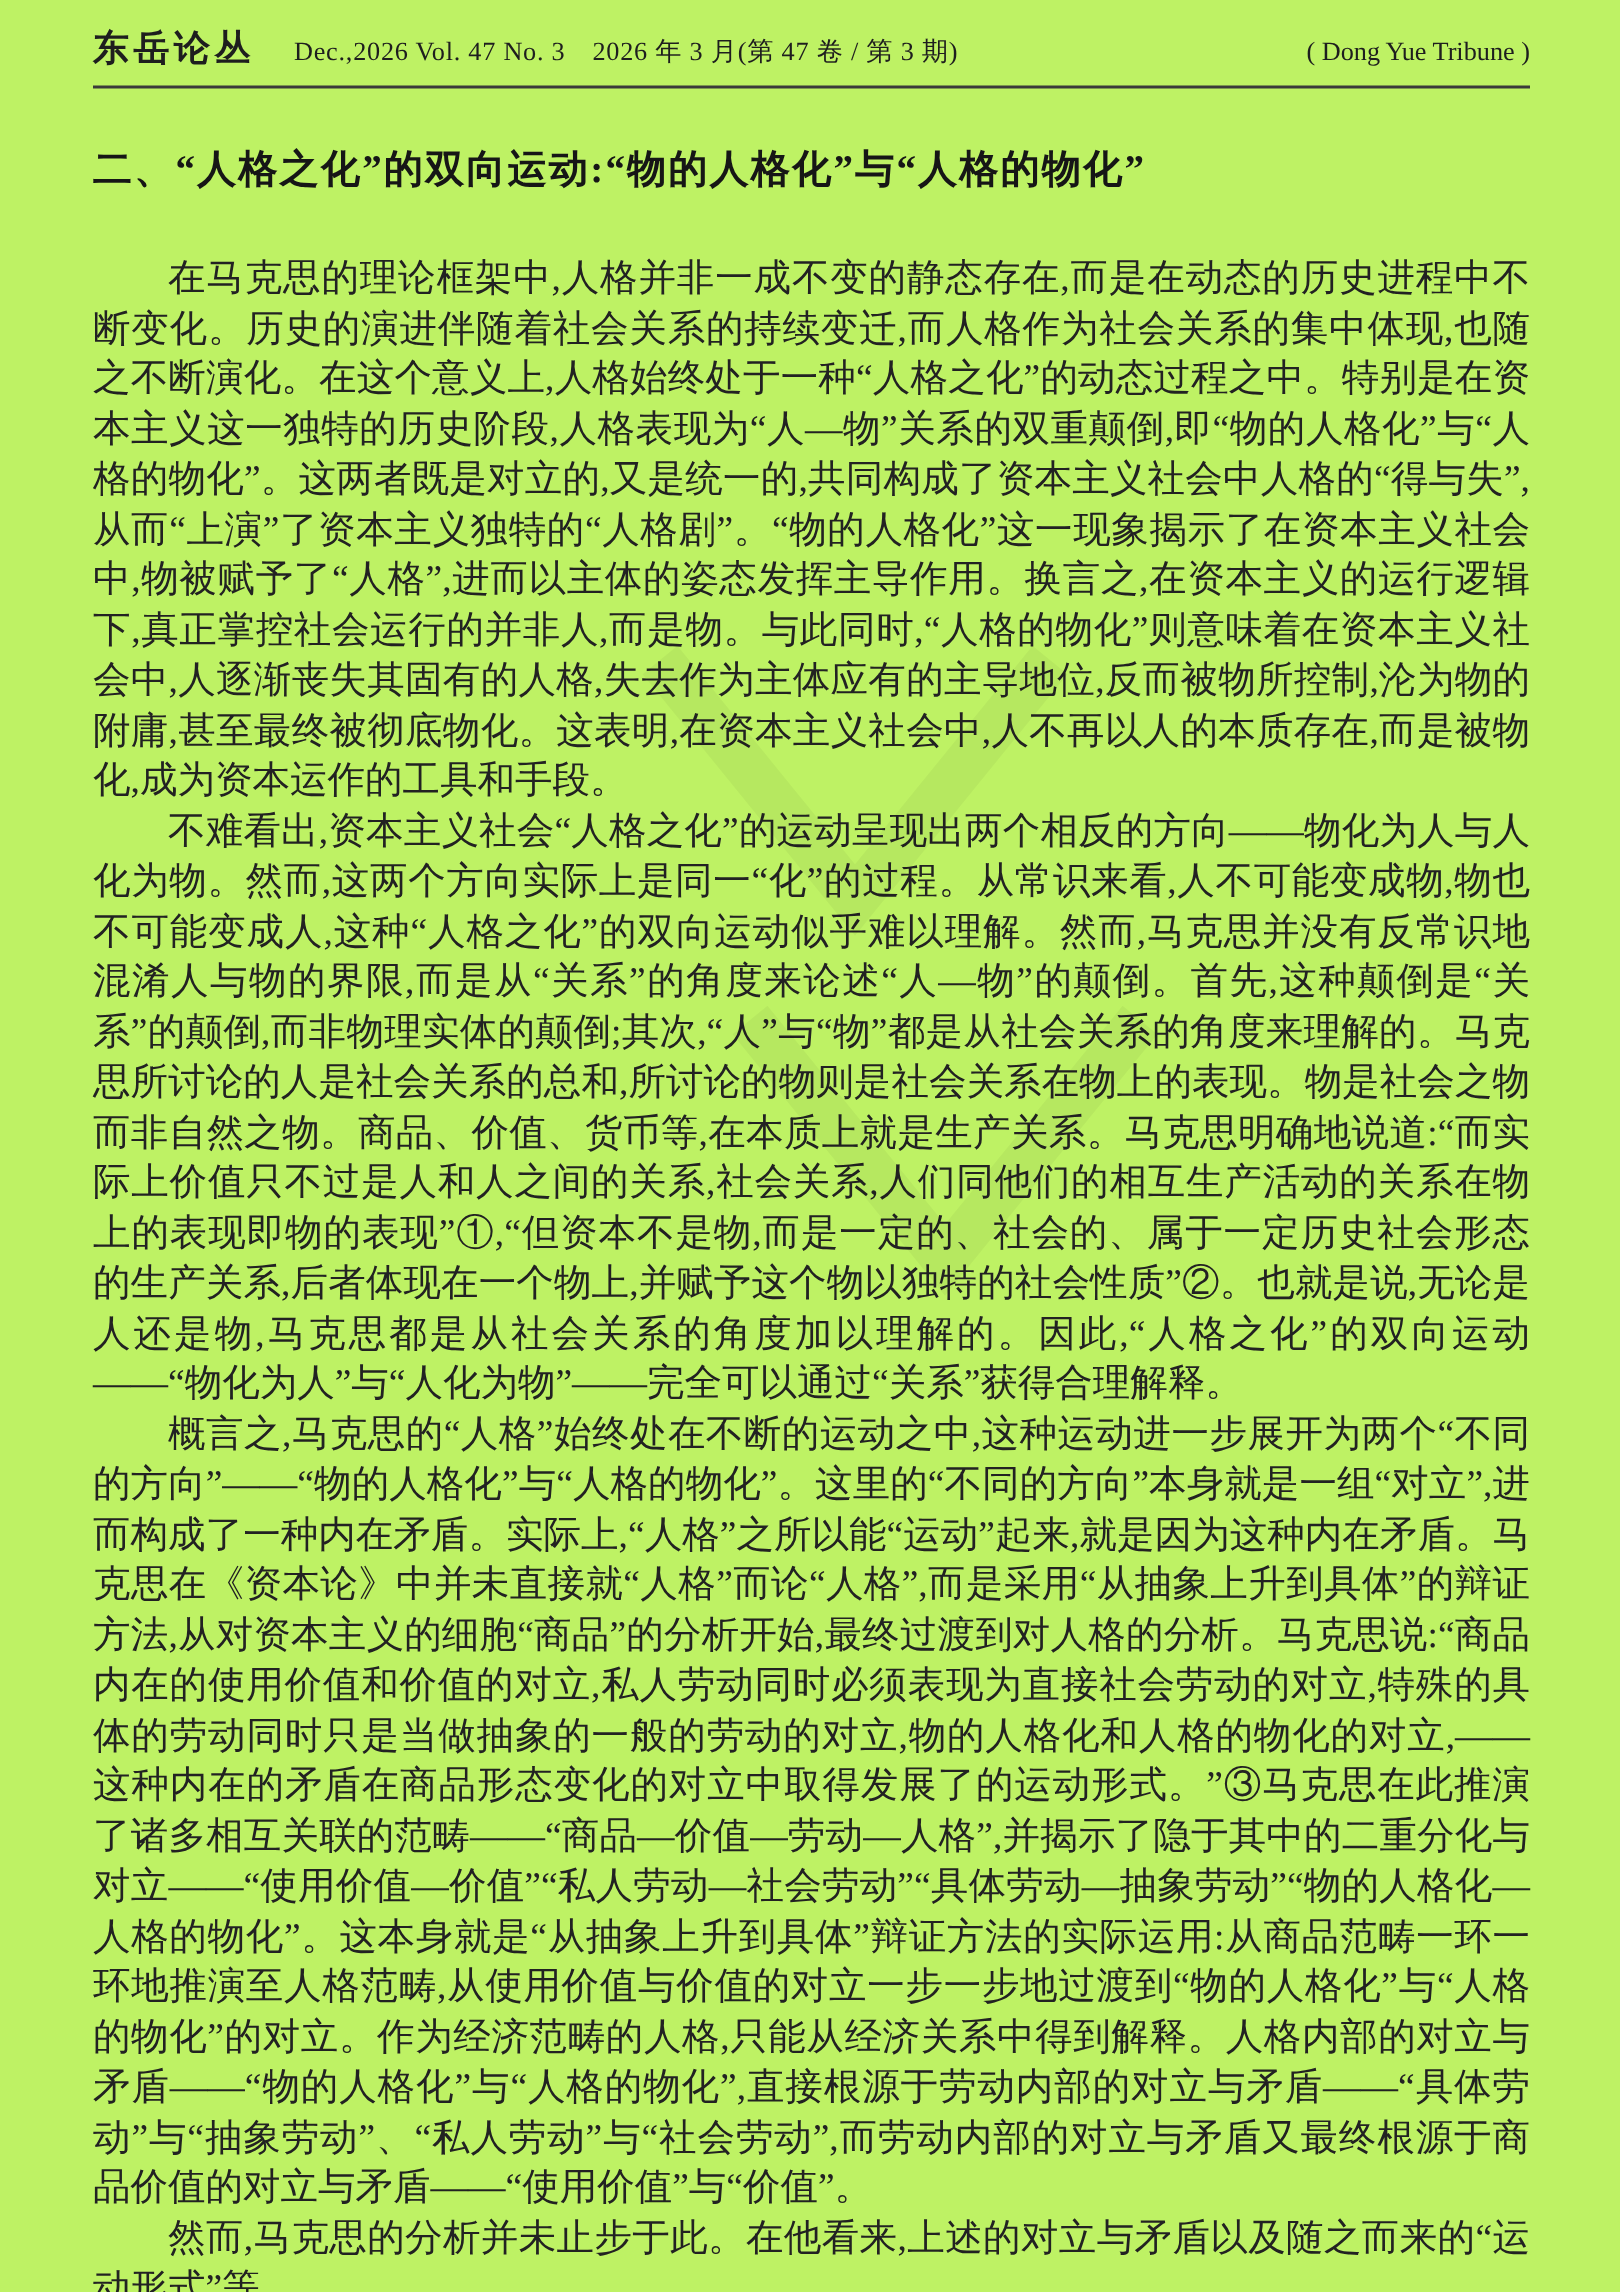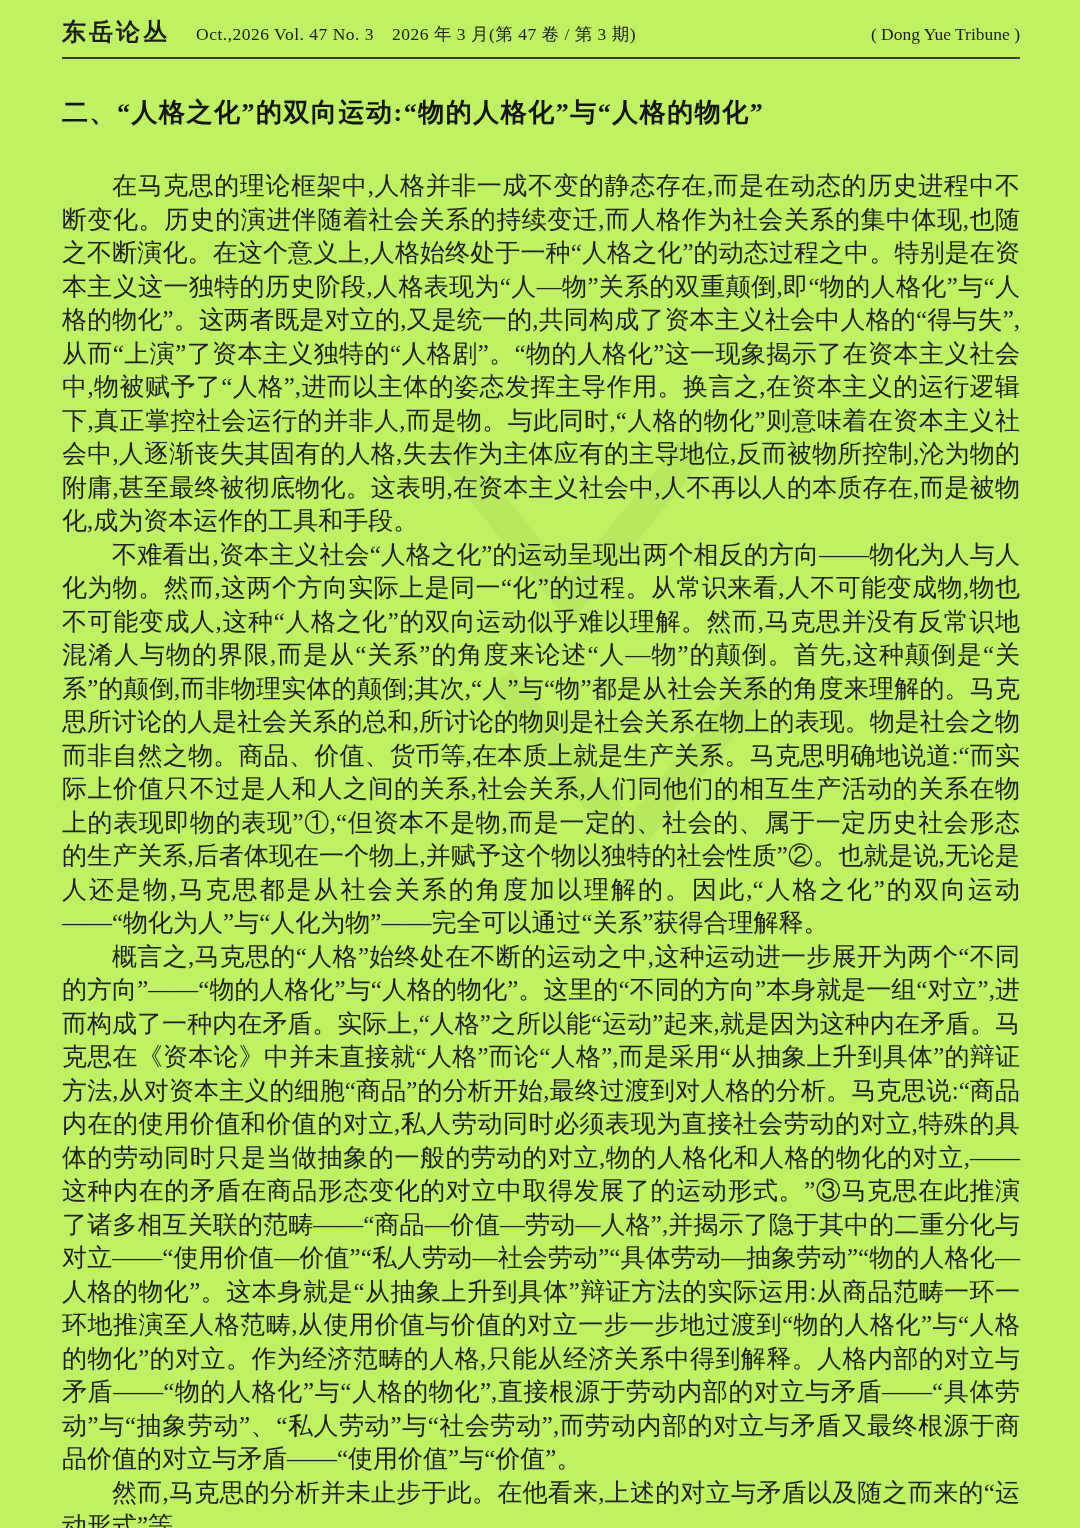--- a/index.html
+++ b/index.html
@@ -106,21 +106,21 @@
 
 <div class="page">
 
   <svg class="watermark" viewBox="0 0 400 520" xmlns="http://www.w3.org/2000/svg">
     <path d="M40 60 L170 220 L300 60" fill="none" stroke="#000" stroke-width="30"></path>
     <path d="M100 300 L230 460 L360 300" fill="none" stroke="#000" stroke-width="30"></path>
   </svg>
 
   <header class="journal-header">
     <span class="journal-name-cn">东岳论丛</span>
-    <span class="journal-issue-info">Oct.,2026 Vol. 47 No. 3　2026 年 3 月(第 47 卷 / 第 3 期)</span>
+    <span class="journal-issue-info">Dec.,2026 Vol. 47 No. 3　2026 年 3 月(第 47 卷 / 第 3 期)</span>
     <span class="journal-name-en">( Dong Yue Tribune )</span>
   </header>
 
   <hr class="header-rule">
 
   <h2 class="section-title">二、“人格之化”的双向运动:“物的人格化”与“人格的物化”</h2>
 
   <div class="article-body">
     <p>在马克思的理论框架中,人格并非一成不变的静态存在,而是在动态的历史进程中不断变化。历史的演进伴随着社会关系的持续变迁,而人格作为社会关系的集中体现,也随之不断演化。在这个意义上,人格始终处于一种“人格之化”的动态过程之中。特别是在资本主义这一独特的历史阶段,人格表现为“人—物”关系的双重颠倒,即“物的人格化”与“人格的物化”。这两者既是对立的,又是统一的,共同构成了资本主义社会中人格的“得与失”,从而“上演”了资本主义独特的“人格剧”。“物的人格化”这一现象揭示了在资本主义社会中,物被赋予了“人格”,进而以主体的姿态发挥主导作用。换言之,在资本主义的运行逻辑下,真正掌控社会运行的并非人,而是物。与此同时,“人格的物化”则意味着在资本主义社会中,人逐渐丧失其固有的人格,失去作为主体应有的主导地位,反而被物所控制,沦为物的附庸,甚至最终被彻底物化。这表明,在资本主义社会中,人不再以人的本质存在,而是被物化,成为资本运作的工具和手段。</p>
     <p>不难看出,资本主义社会“人格之化”的运动呈现出两个相反的方向——物化为人与人化为物。然而,这两个方向实际上是同一“化”的过程。从常识来看,人不可能变成物,物也不可能变成人,这种“人格之化”的双向运动似乎难以理解。然而,马克思并没有反常识地混淆人与物的界限,而是从“关系”的角度来论述“人—物”的颠倒。首先,这种颠倒是“关系”的颠倒,而非物理实体的颠倒;其次,“人”与“物”都是从社会关系的角度来理解的。马克思所讨论的人是社会关系的总和,所讨论的物则是社会关系在物上的表现。物是社会之物而非自然之物。商品、价值、货币等,在本质上就是生产关系。马克思明确地说道:“而实际上价值只不过是人和人之间的关系,社会关系,人们同他们的相互生产活动的关系在物上的表现即物的表现”①,“但资本不是物,而是一定的、社会的、属于一定历史社会形态的生产关系,后者体现在一个物上,并赋予这个物以独特的社会性质”②。也就是说,无论是人还是物,马克思都是从社会关系的角度加以理解的。因此,“人格之化”的双向运动——“物化为人”与“人化为物”——完全可以通过“关系”获得合理解释。</p>

